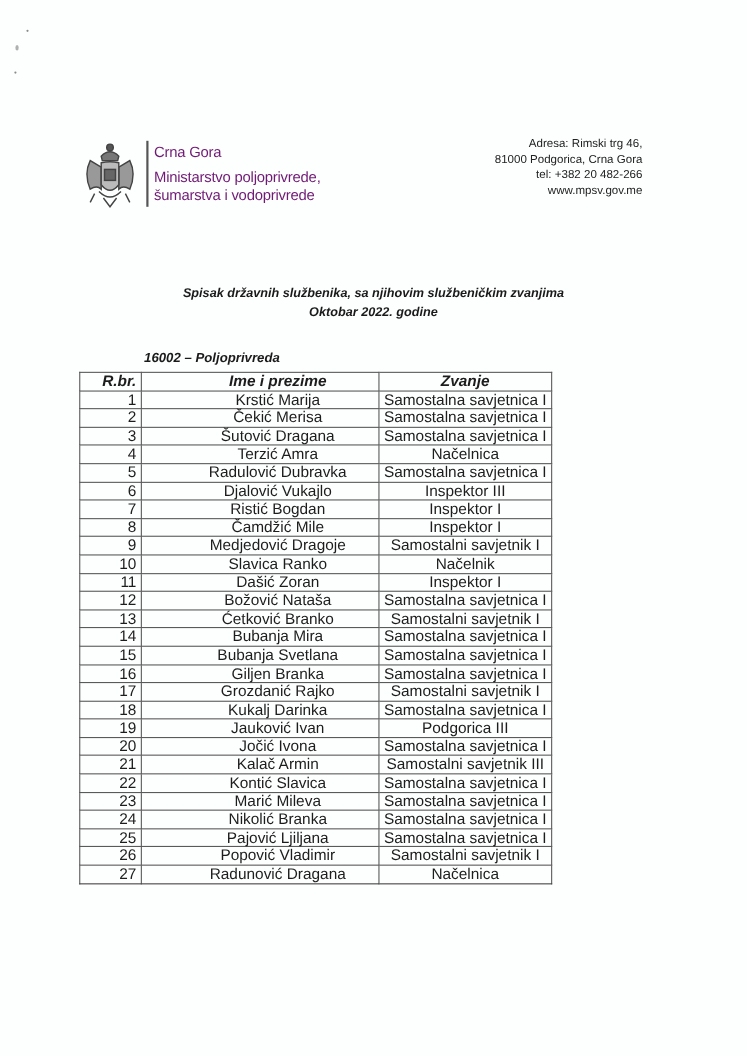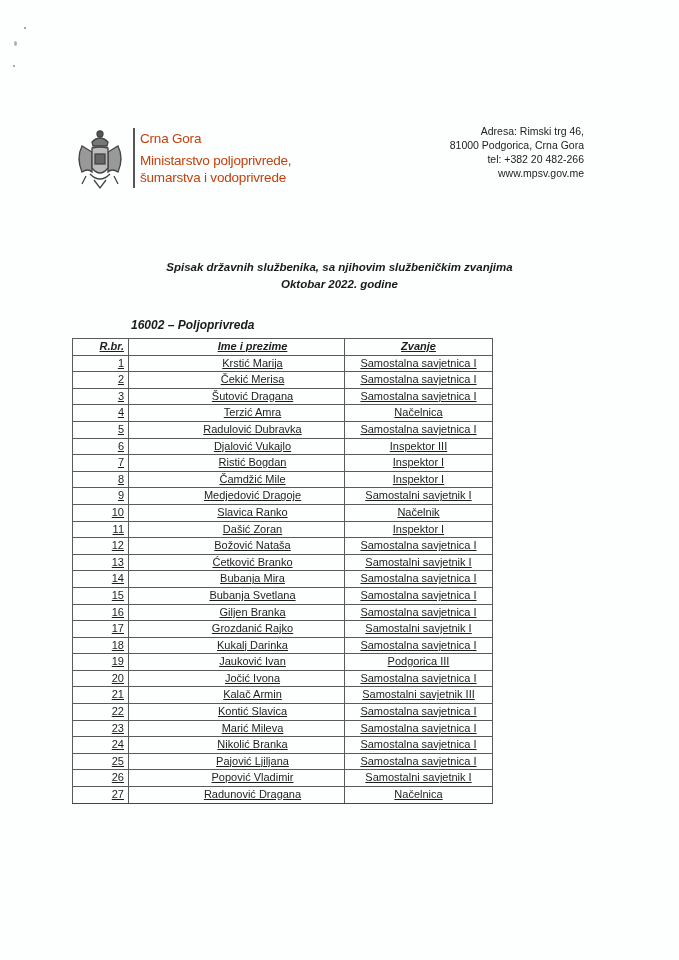--- a/index.html
+++ b/index.html
@@ -5,27 +5,27 @@
   html, body { margin: 0; padding: 0; background: #ffffff; }
   body {
     width: 679px; height: 960px; position: relative; overflow: hidden;
     font-family: "Liberation Sans", "DejaVu Sans", sans-serif; color: #1a1a1a;
     background: #fdfefe;
   }
   .specks { position: absolute; left: 10px; top: 25px; width: 20px; height: 50px; }
   .speck { position: absolute; background: #8a8a8a; border-radius: 50%; }
   .header-logo { position: absolute; left: 74px; top: 128px; width: 52px; height: 62px; }
   .header-divider { position: absolute; left: 133px; top: 128px; width: 1.5px; height: 60px; background: #555; }
-  .org { position: absolute; left: 140px; top: 130px; font-size: 13.5px; line-height: 17px; letter-spacing: -0.2px; color: #c2410c; }
+  .org { position: absolute; left: 140px; top: 130px; font-size: 13.5px; line-height: 17px; letter-spacing: -0.2px; color: #701a75; }
   .org div { white-space: nowrap; }
   .org .gap { margin-top: 5px; }
   .address { position: absolute; right: 95px; top: 124px; text-align: right; font-size: 10.5px; line-height: 14px; color: #222; }
   .title { position: absolute; left: 0; width: 679px; top: 259px; text-align: center; font-style: italic; font-weight: bold; font-size: 11.5px; line-height: 17px; color: #1a1a1a; }
   .section { position: absolute; left: 131px; top: 318px; font-style: italic; font-weight: bold; font-size: 12px; color: #1a1a1a; }
-  table { position: absolute; left: 72px; top: 338px; border-collapse: collapse; font-size: 11px; color: #1d1d1d; text-decoration: underline; }
+  table { position: absolute; left: 72px; top: 338px; border-collapse: collapse; font-size: 14px; color: #1d1d1d; }
   td, th { border: 1px solid #5a5a5a; height: 15.6px; padding: 0 4px; line-height: 15.6px; white-space: nowrap; }
   th { font-style: italic; font-weight: bold; text-align: center; }
   .c1 { width: 47px; text-align: right; padding-right: 4px; }
   .c2 { width: 175px; text-align: center; padding-left: 36px; }
   .c3 { width: 139px; text-align: center; }
   th.c1 { text-align: right; }
   tbody tr:last-child td { border-bottom: 1.5px solid #444; }
 </style>
 </head>
 <body>

